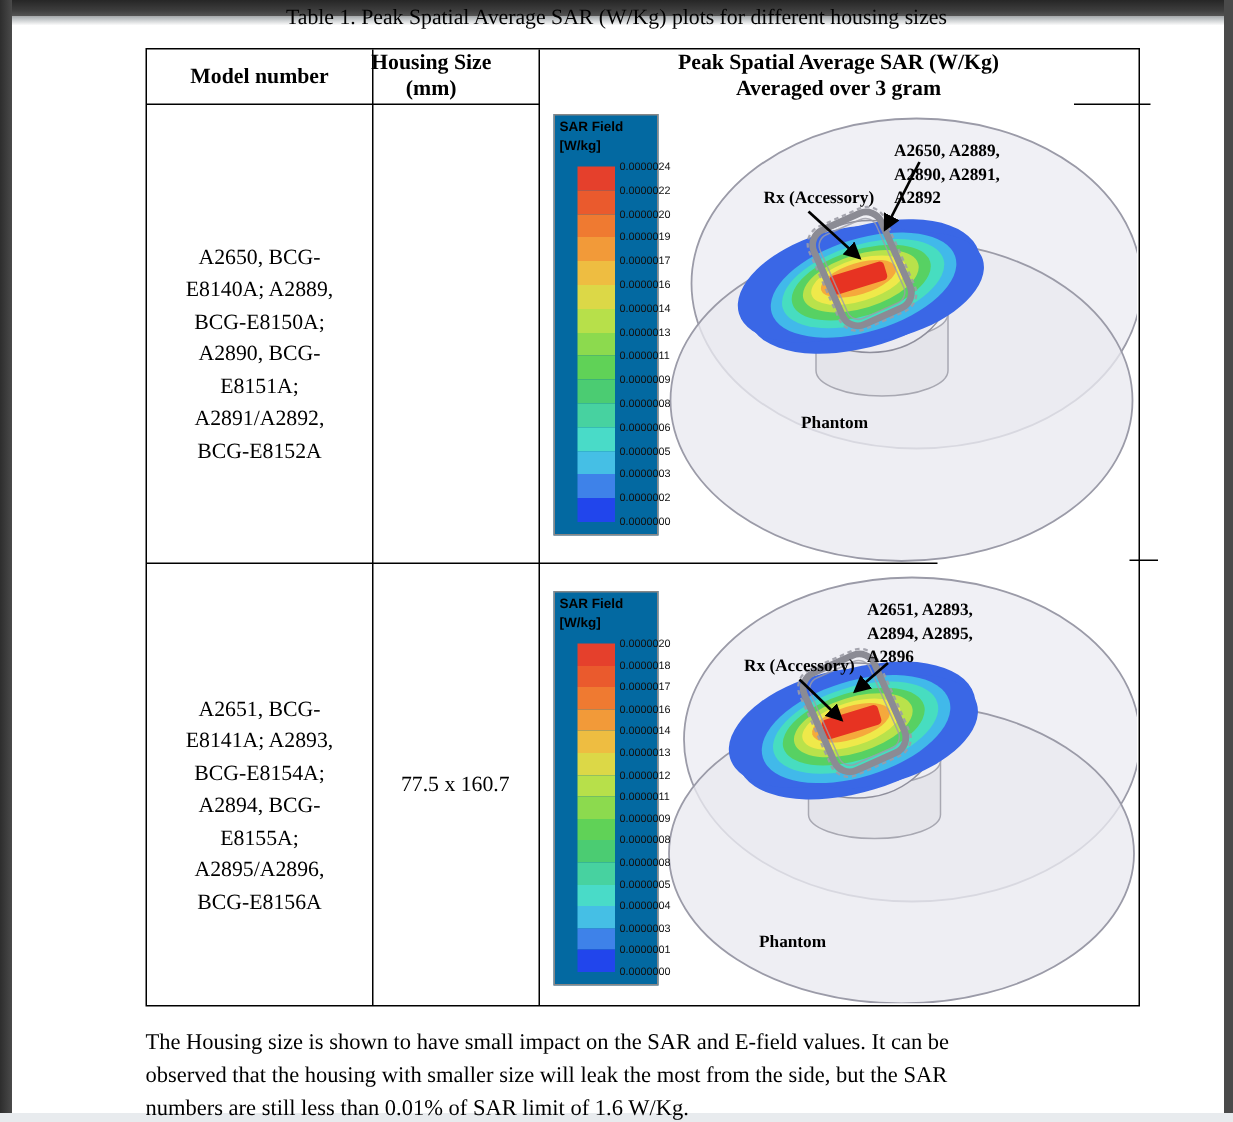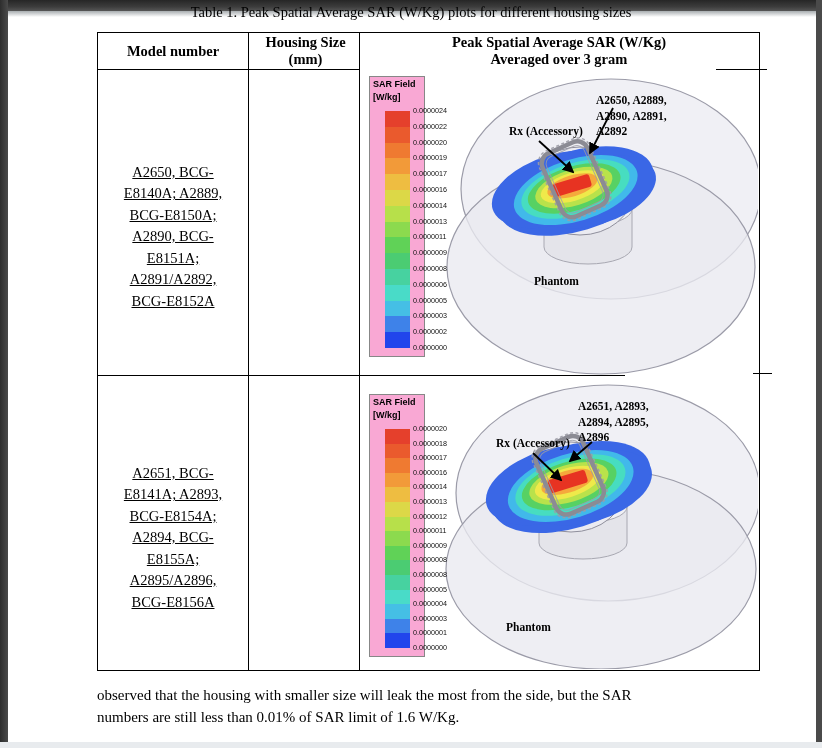--- a/index.html
+++ b/index.html
@@ -31,41 +31,41 @@
   .hline{position:absolute;height:0;border-top:1.5px solid #000;}
   .hline-header{left:0;top:36px;width:262px;}
   .hline-header-stub{left:618px;top:36px;width:51px;}
   .hline-mid{left:0;top:342px;width:527px;}
   .hline-mid-stub{left:655px;top:340px;width:19px;}
 
   .th{position:absolute;top:0;height:36px;display:flex;flex-direction:column;
     align-items:center;justify-content:center;font-weight:bold;font-size:14.5px;
     line-height:17px;text-align:center;}
   .th-model{left:0;width:150px;}
-  .th-housing{left:152px;width:111px;}
+  .th-housing{left:134px;width:111px;}
   .th-sar{left:261px;width:400px;}
 
   .cell{position:absolute;display:flex;align-items:center;justify-content:center;
     text-align:center;font-size:14.5px;}
-  .cell-model{left:0;width:150px;text-decoration:underline;}
+  .cell-model{left:0;width:150px;}
   .cell-housing{left:150px;width:111px;}
   .row1{top:36px;height:306px;}
   .row2{top:343px;height:294px;}
   .model-lines{transform:translateY(15px);}
   .model-line{line-height:21.5px;}
 
   
   .plot{position:absolute;left:263px;overflow:hidden;}
   .plot1{top:38px;width:397px;height:304px;}
   .plot2{top:348px;width:397px;height:288px;}
   .plot svg{display:block;}
   .ann{font-family:"Liberation Serif",serif;font-weight:bold;font-size:11.5px;fill:#000;}
 
   
-  .legend{position:absolute;left:271px;width:56px;background:#f9a8d4;
+  .legend{position:absolute;left:271px;width:70px;background:#0369a1;
     border:1.5px solid #878787;z-index:5;box-sizing:border-box;}
   .legend1{top:43px;height:281px;}
   .legend2{top:361px;height:263px;}
   .legend-title{font-family:"Liberation Sans",sans-serif;font-weight:bold;
     font-size:9px;line-height:11px;padding-left:3px;margin-top:2px;}
   .legend-body{position:absolute;left:3px;right:1px;top:30px;bottom:4px;margin-left:12px;}
   .legend-bands{position:absolute;left:0;top:4px;bottom:4px;width:25px;
     display:flex;flex-direction:column;}
   .legend-band{flex:1;}
   .legend-values{position:absolute;left:26px;right:0;top:0;bottom:0;
@@ -124,20 +124,23 @@
   <div class="cell cell-model row2">
     <div class="model-lines">
         <div class="model-line">A2651, BCG-</div>
         <div class="model-line">E8141A; A2893,</div>
         <div class="model-line">BCG-E8154A;</div>
         <div class="model-line">A2894, BCG-</div>
         <div class="model-line">E8155A;</div>
         <div class="model-line">A2895/A2896,</div>
         <div class="model-line">BCG-E8156A</div>
       </div>
+  </div>
+  <div class="cell cell-housing row2">
+    <div>77.5 x 160.7</div>
   </div>
 
   <div class="plot plot1">
     <svg width="397" height="304" viewBox="0 0 397 304">
       <defs>
         <marker id="ah" viewBox="0 0 10 10" refX="8.5" refY="5" markerWidth="6.5" markerHeight="6.5" orient="auto">
             <path d="M0 0L10 5L0 10z" fill="#000"></path>
           </marker>
       </defs>
       <ellipse cx="250" cy="118" rx="150" ry="110" fill="#efeff4" fill-opacity="0.92" stroke="#9b9ba8" stroke-width="1.2"></ellipse>
@@ -285,15 +288,16 @@
           <div class="legend-value">0.0000004</div>
           <div class="legend-value">0.0000003</div>
           <div class="legend-value">0.0000001</div>
           <div class="legend-value">0.0000000</div>
         </div>
     </div>
   </div>
 </div>
 
 <div class="footer">
+    <div class="footer-line">The Housing size is shown to have small impact on the SAR and E-field values. It can be</div>
     <div class="footer-line">observed that the housing with smaller size will leak the most from the side, but the SAR</div>
     <div class="footer-line">numbers are still less than 0.01% of SAR limit of 1.6 W/Kg.</div>
   </div>
 
 </body></html>

